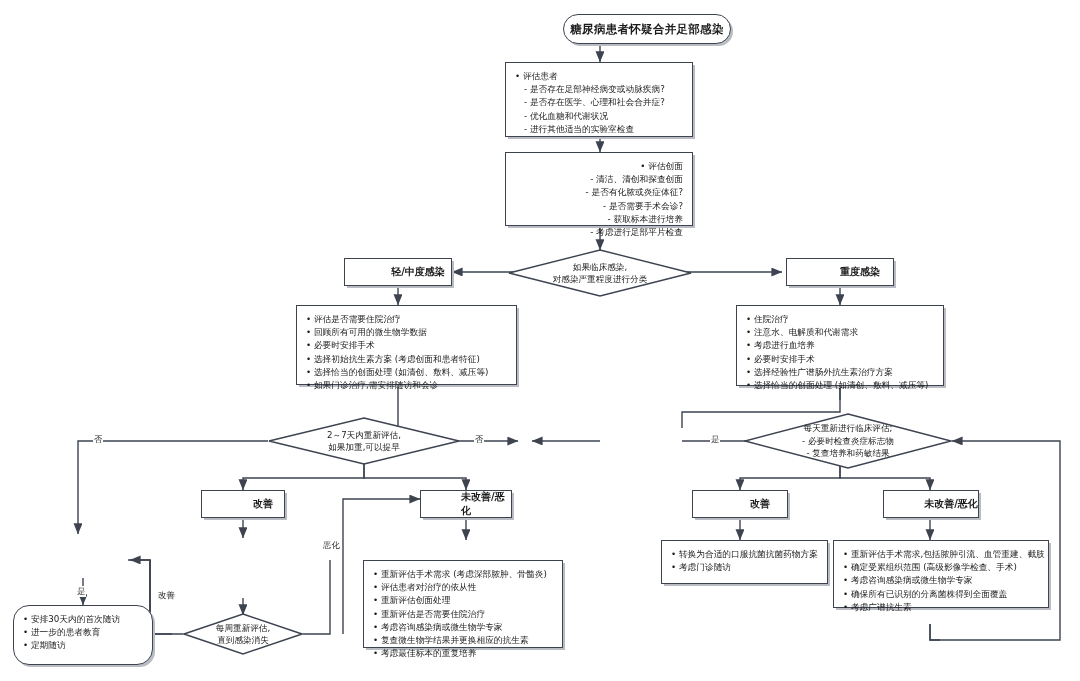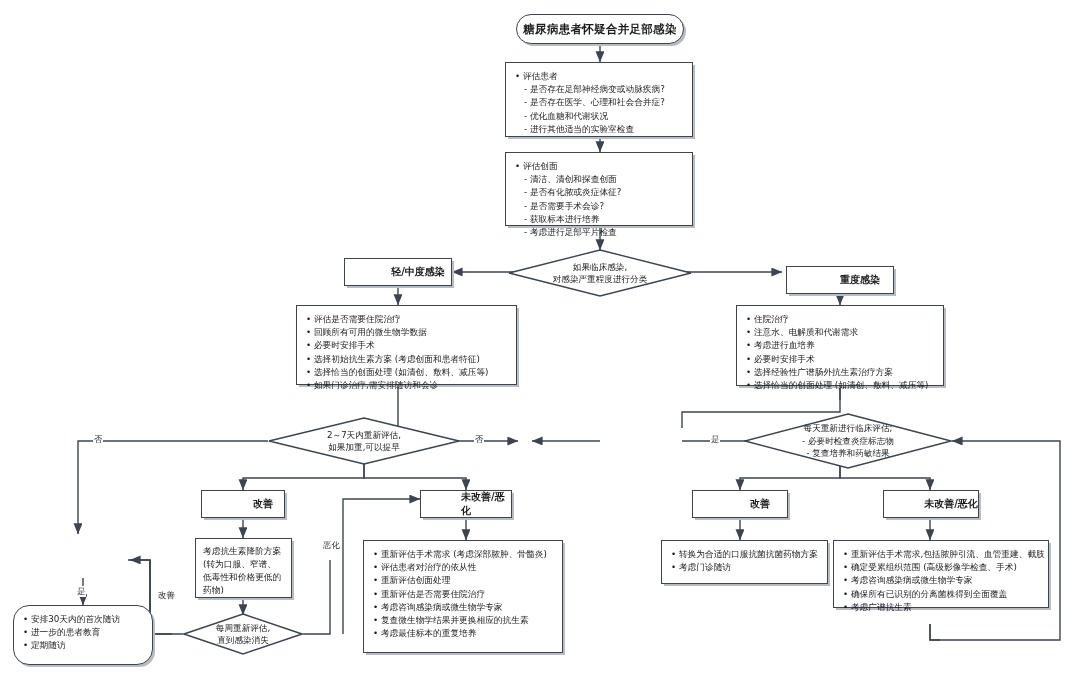--- a/index.html
+++ b/index.html
@@ -11,21 +11,21 @@
   #stage{position:absolute;left:0;top:0;width:1080px;height:681px;}
   svg.edges{position:absolute;left:0;top:0;width:1080px;height:681px;pointer-events:none;}
 
   .node{position:absolute;box-sizing:border-box;background:#ffffff;}
   .box{border:1.4px solid #3d4450;}
   .box.shadow{box-shadow:2.5px 2.5px 0 -0.5px #b9bcc2;}
   .stadium{border:1.4px solid #3d4450;border-radius:16px;}
   .stadium.shadow{box-shadow:2.5px 2.5px 0 -0.5px #b9bcc2;}
 
   .title-node{display:flex;align-items:center;justify-content:center;
-    font-size:11.5px;font-weight:bold;letter-spacing:.3px;}
+    font-size:11.5px;font-weight:bold;letter-spacing:.3px;margin-left:47px;}
   .label-node{display:flex;align-items:center;justify-content:center;
     font-size:10px;font-weight:bold;padding-left:40px;}
 
   .list{padding:7px 9px 7px 9px;font-size:8.7px;line-height:1.52;}
   .list .li{white-space:nowrap;}
   .list .li.sub{padding-left:9px;}
 
   .diamond{position:absolute;}
   .diamond .dtext{position:absolute;left:0;top:0;width:100%;height:100%;
     display:flex;flex-direction:column;align-items:center;justify-content:center;
@@ -112,21 +112,21 @@
   </div>
 
   <div class="node box shadow list" style="left:505px;top:62px;width:188px;height:75px;">
     <div class="li">• 评估患者</div>
     <div class="li sub">- 是否存在足部神经病变或动脉疾病?</div>
     <div class="li sub">- 是否存在医学、心理和社会合并症?</div>
     <div class="li sub">- 优化血糖和代谢状况</div>
     <div class="li sub">- 进行其他适当的实验室检查</div>
   </div>
 
-  <div class="node box shadow list" style="left:505px;top:152px;width:188px;height:74px;">
+  <div class="node box shadow list" style="left:505px;top:152px;width:188px;height:74px;text-align:right;">
     <div class="li">• 评估创面</div>
     <div class="li sub">- 清洁、清创和探查创面</div>
     <div class="li sub">- 是否有化脓或炎症体征?</div>
     <div class="li sub">- 是否需要手术会诊?</div>
     <div class="li sub">- 获取标本进行培养</div>
     <div class="li sub">- 考虑进行足部平片检查</div>
   </div>
 
   <div class="diamond" style="left:508px;top:249px;width:184px;height:48px;">
     <svg width="184" height="48" viewBox="0 0 184 48">
@@ -135,21 +135,21 @@
     <div class="dtext">
       <div>如果临床感染,</div>
       <div>对感染严重程度进行分类</div>
     </div>
   </div>
 
   <div class="node box shadow label-node" style="left:344px;top:258px;width:108px;height:28px;">
     <span>轻/中度感染</span>
   </div>
 
-  <div class="node box shadow label-node" style="left:786px;top:266px;width:108px;height:28px;">
+  <div class="node box shadow label-node" style="left:786px;top:258px;width:108px;height:28px;">
     <span>重度感染</span>
   </div>
 
   <div class="node box shadow list" style="left:296px;top:305px;width:221px;height:80px;">
     <div class="li">• 评估是否需要住院治疗</div>
     <div class="li">• 回顾所有可用的微生物学数据</div>
     <div class="li">• 必要时安排手术</div>
     <div class="li">• 选择初始抗生素方案 (考虑创面和患者特征)</div>
     <div class="li">• 选择恰当的创面处理 (如清创、敷料、减压等)</div>
     <div class="li">• 如果门诊治疗,需安排随访和会诊</div>
@@ -187,42 +187,39 @@
   </div>
 
   <div class="node box shadow label-node" style="left:201px;top:490px;width:84px;height:28px;">
     <span>改善</span>
   </div>
 
   <div class="node box shadow label-node" style="left:420px;top:490px;width:92px;height:28px;">
     <span>未改善/恶化</span>
   </div>
 
-  <div class="node box shadow" style="left:195px;top:538px;width:97px;height:60px;padding:6px 7px;font-size:8.7px;line-height:1.5;box-sizing:border-box;">
-    <div class="wrapli">考虑抗生素降阶方案 (转为口服、窄谱、低毒性和价格更低的药物)</div>
-  </div>
 
   <div class="diamond" style="left:183px;top:613px;width:120px;height:42px;">
     <svg width="120" height="42" viewBox="0 0 120 42">
       <polygon points="60,1 119,21 60,41 1,21" fill="#ffffff" stroke="#3d4450" stroke-width="1.4"></polygon>
     </svg>
     <div class="dtext">
       <div>每周重新评估,</div>
       <div>直到感染消失</div>
     </div>
   </div>
 
 
   <div class="node stadium shadow list" style="left:13px;top:605px;width:140px;height:60px;">
     <div class="li">• 安排30天内的首次随访</div>
     <div class="li">• 进一步的患者教育</div>
     <div class="li">• 定期随访</div>
   </div>
 
-  <div class="node box shadow list" style="left:363px;top:540px;width:200px;height:113px;">
+  <div class="node box shadow list" style="left:363px;top:560px;width:200px;height:88px;">
     <div class="li">• 重新评估手术需求 (考虑深部脓肿、骨髓炎)</div>
     <div class="li">• 评估患者对治疗的依从性</div>
     <div class="li">• 重新评估创面处理</div>
     <div class="li">• 重新评估是否需要住院治疗</div>
     <div class="li">• 考虑咨询感染病或微生物学专家</div>
     <div class="li">• 复查微生物学结果并更换相应的抗生素</div>
     <div class="li">• 考虑最佳标本的重复培养</div>
   </div>
 
   <div class="node box shadow label-node" style="left:692px;top:490px;width:96px;height:28px;">

